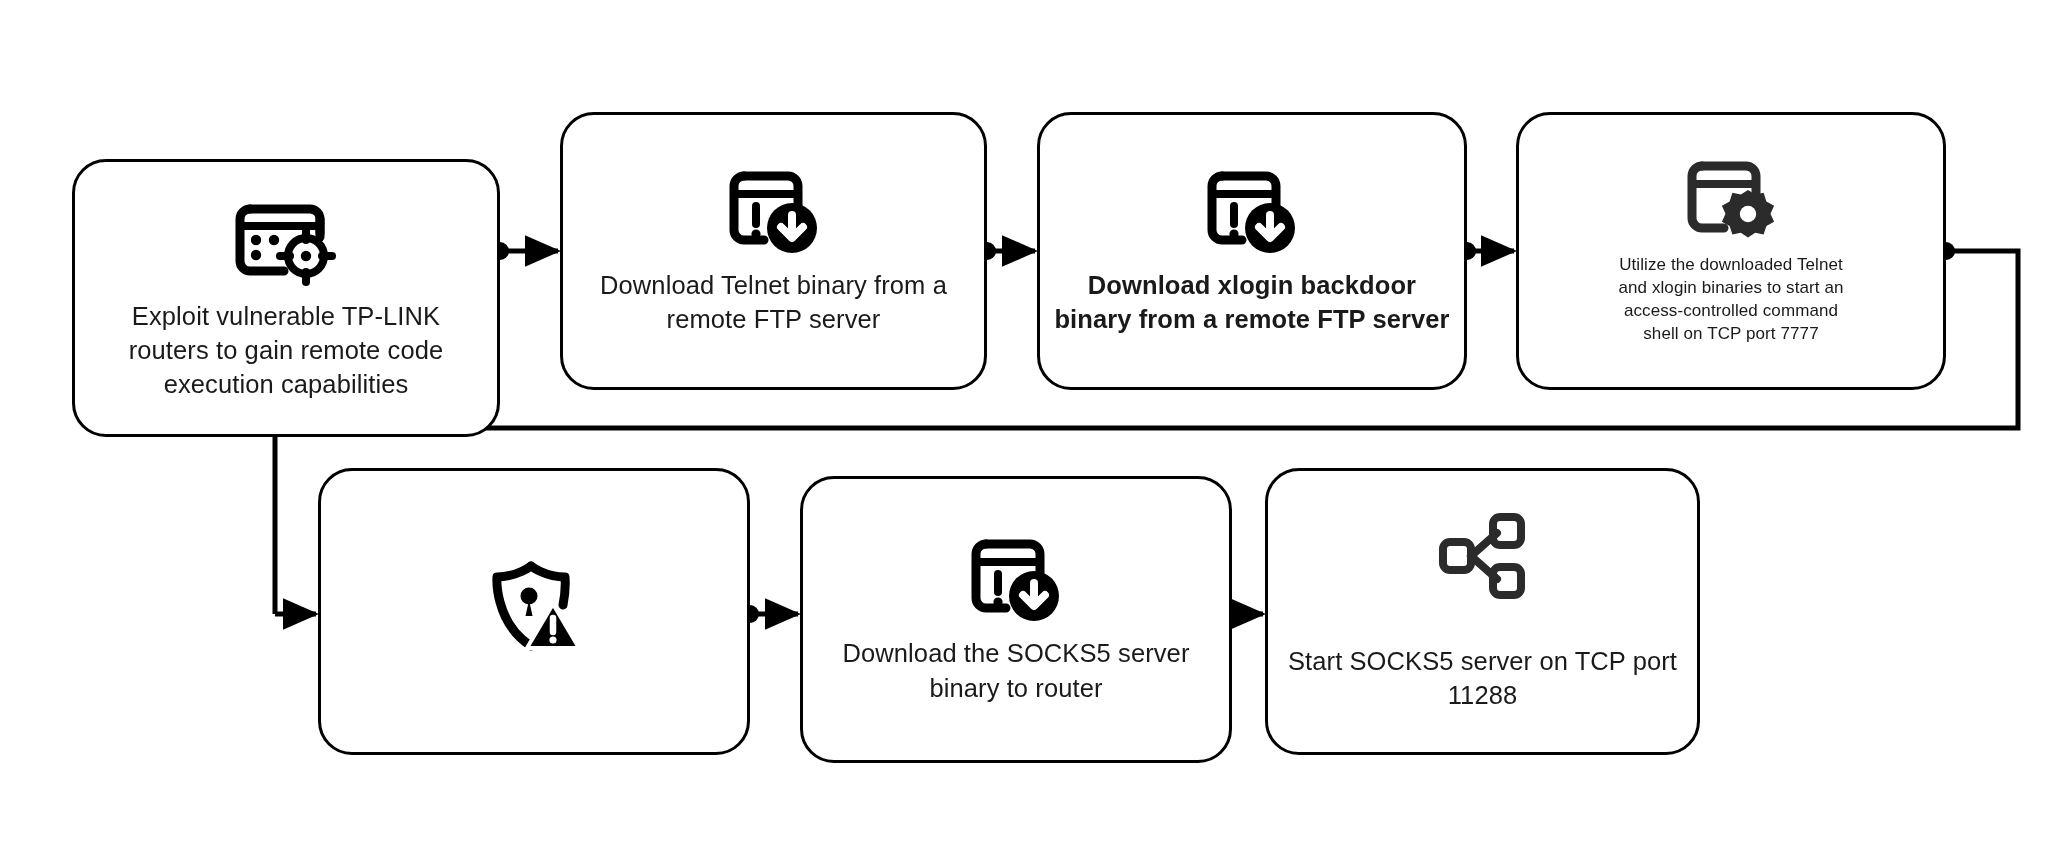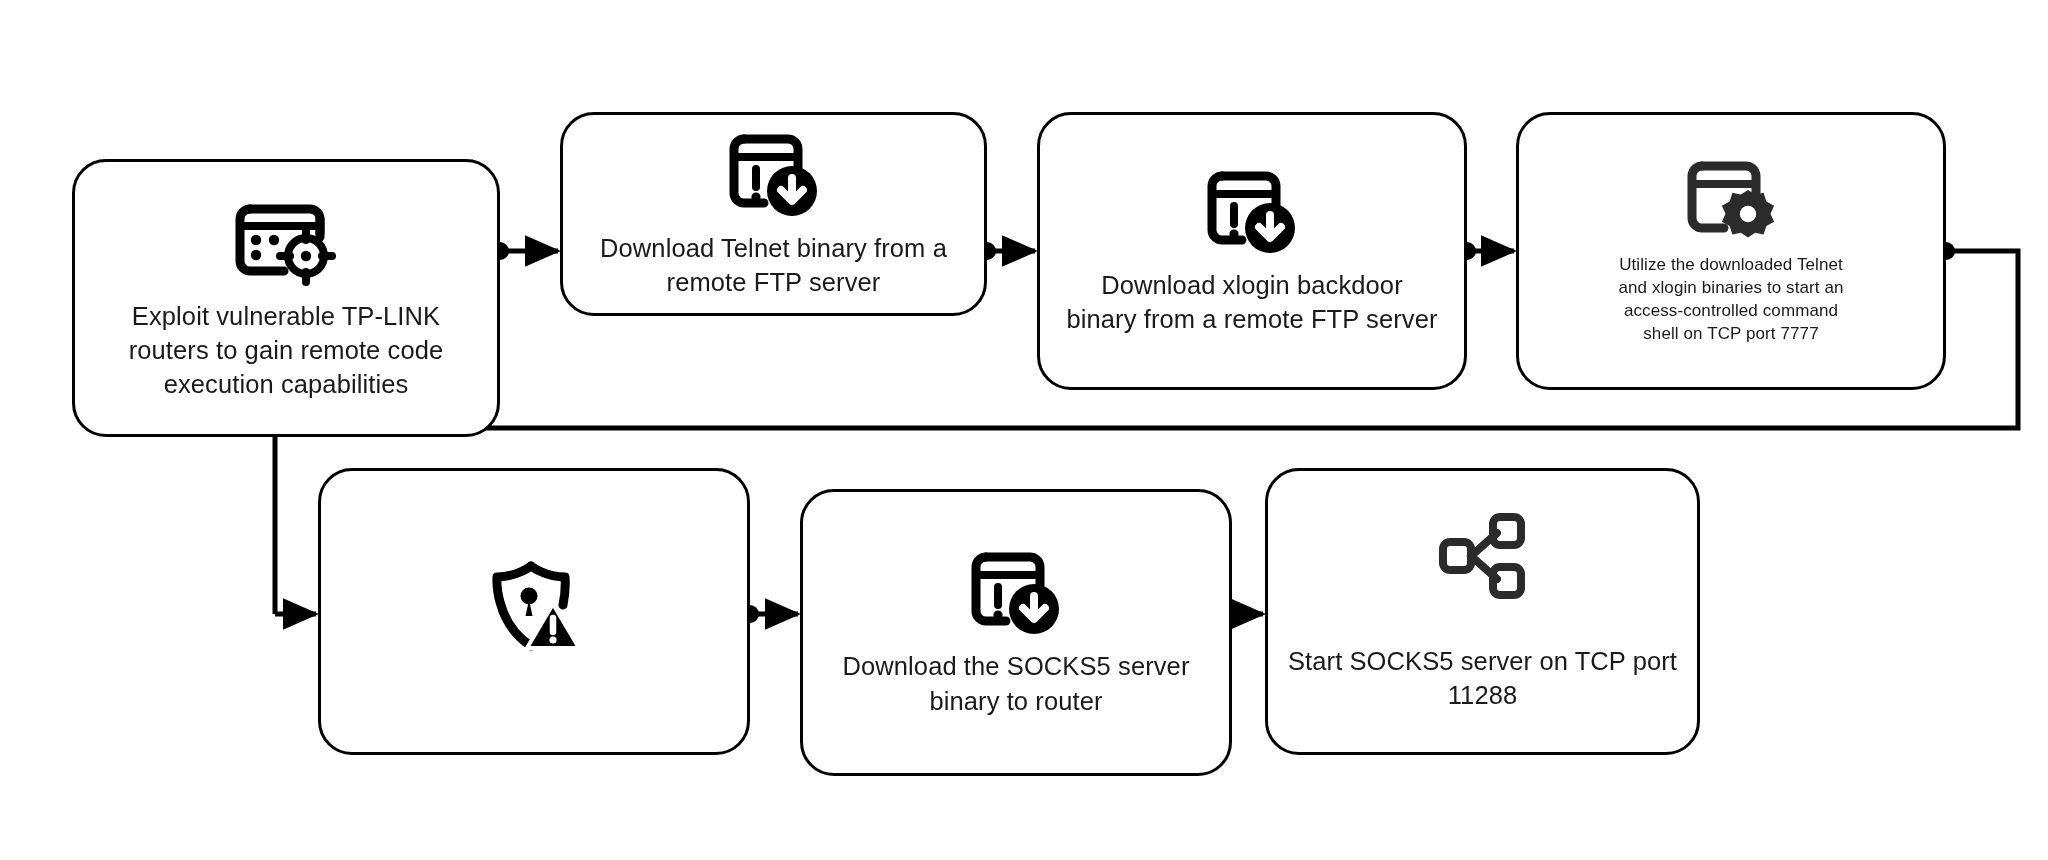--- a/index.html
+++ b/index.html
@@ -34,26 +34,26 @@
     font-size:25.5px;
     line-height:1.34;
     text-align:center;
     white-space:pre-line;
     letter-spacing:0.1px;
     padding:0 14px;
   }
 
   
   #n1{left:72px;  top:112px; width:428px; height:278px;margin-top:47px;}
-  #n2{left:560px; top:112px; width:427px; height:204px;}
-  #n3{left:1037px;top:112px; width:430px; height:278px;}
+  #n2{left:560px; top:112px; width:427px; height:278px;}
+  #n3{left:1037px;top:112px; width:430px; height:278px;font-weight:bold;}
   #n4{left:1516px;top:112px; width:430px; height:278px;}
   
   #n5{left:318px; top:468px; width:432px; height:287px;}
-  #n6{left:800px; top:489px; width:432px; height:287px;}
+  #n6{left:800px; top:476px; width:432px; height:287px;}
   #n7{left:1265px;top:468px; width:435px; height:287px;gap:33px;}
 
   #n4 .label, #n5 .label{font-size:17px;}
 </style>
 </head>
 <body>
 
 <div id="stage">
 
   <svg id="wires" viewBox="0 0 2048 860">

